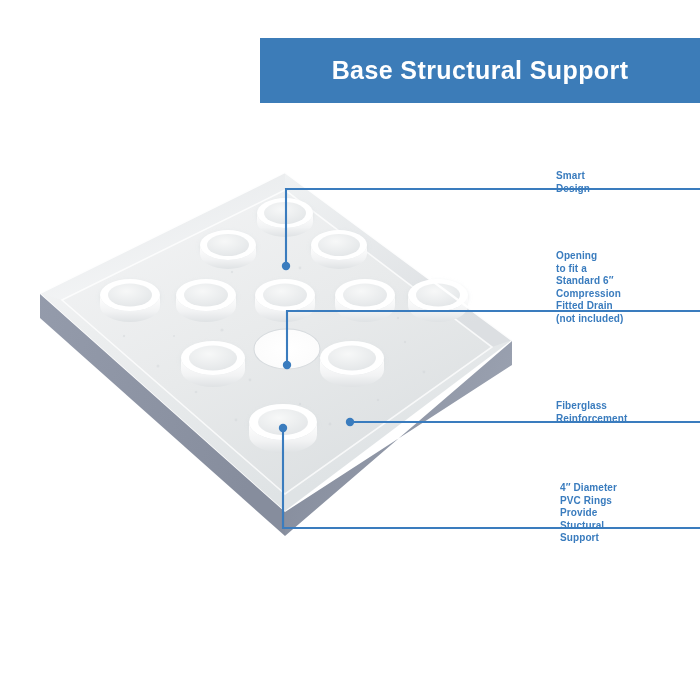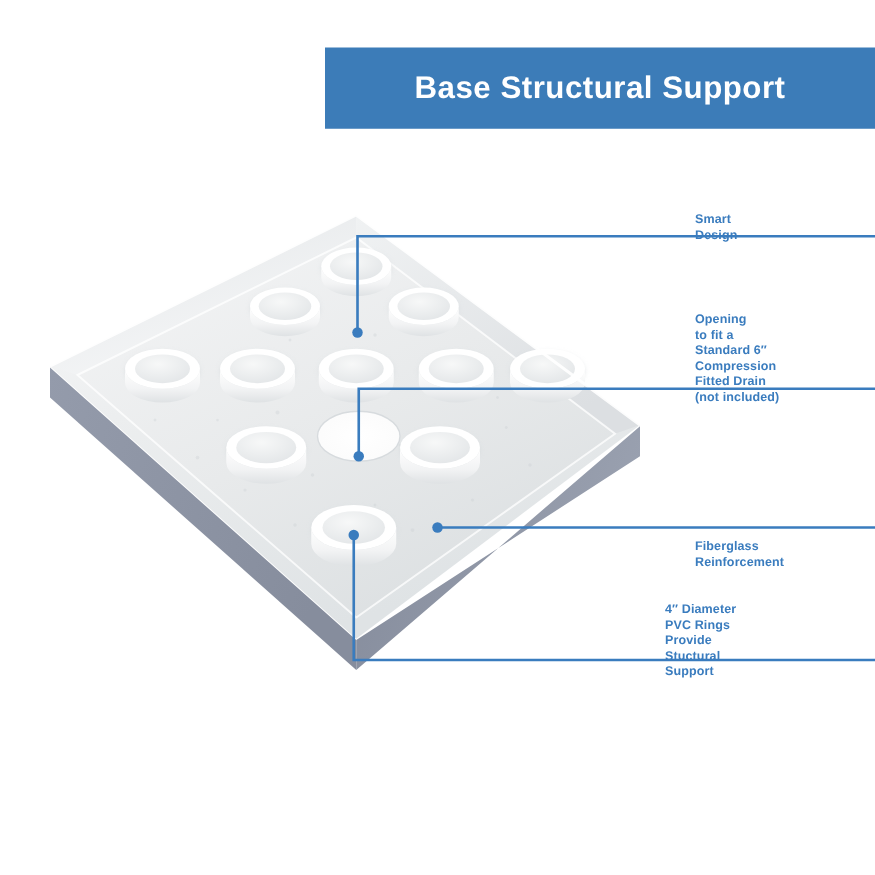--- a/index.html
+++ b/index.html
@@ -32,22 +32,22 @@
     position:absolute;
     color:#3a7cbe;
     font-size:10px;
     font-weight:bold;
     line-height:1.26;
     letter-spacing:.1px;
     white-space:pre-line;
   }
   #callout-0{ left:556px; top:170px; }
   #callout-1{ left:556px; top:250px; }
-  #callout-2{ left:556px; top:400px;margin-top:32px; }
-  #callout-3{ left:532px; top:482px; }
+  #callout-2{ left:556px; top:400px; }
+  #callout-3{ left:560px; top:482px; }
 
   
   .footer-note{
     position:absolute;
     left:34px; top:598px; width:470px;
     color:#3a7cbe;
     font-size:16px;
     font-weight:bold;
     line-height:1.42;
     letter-spacing:.05px;

